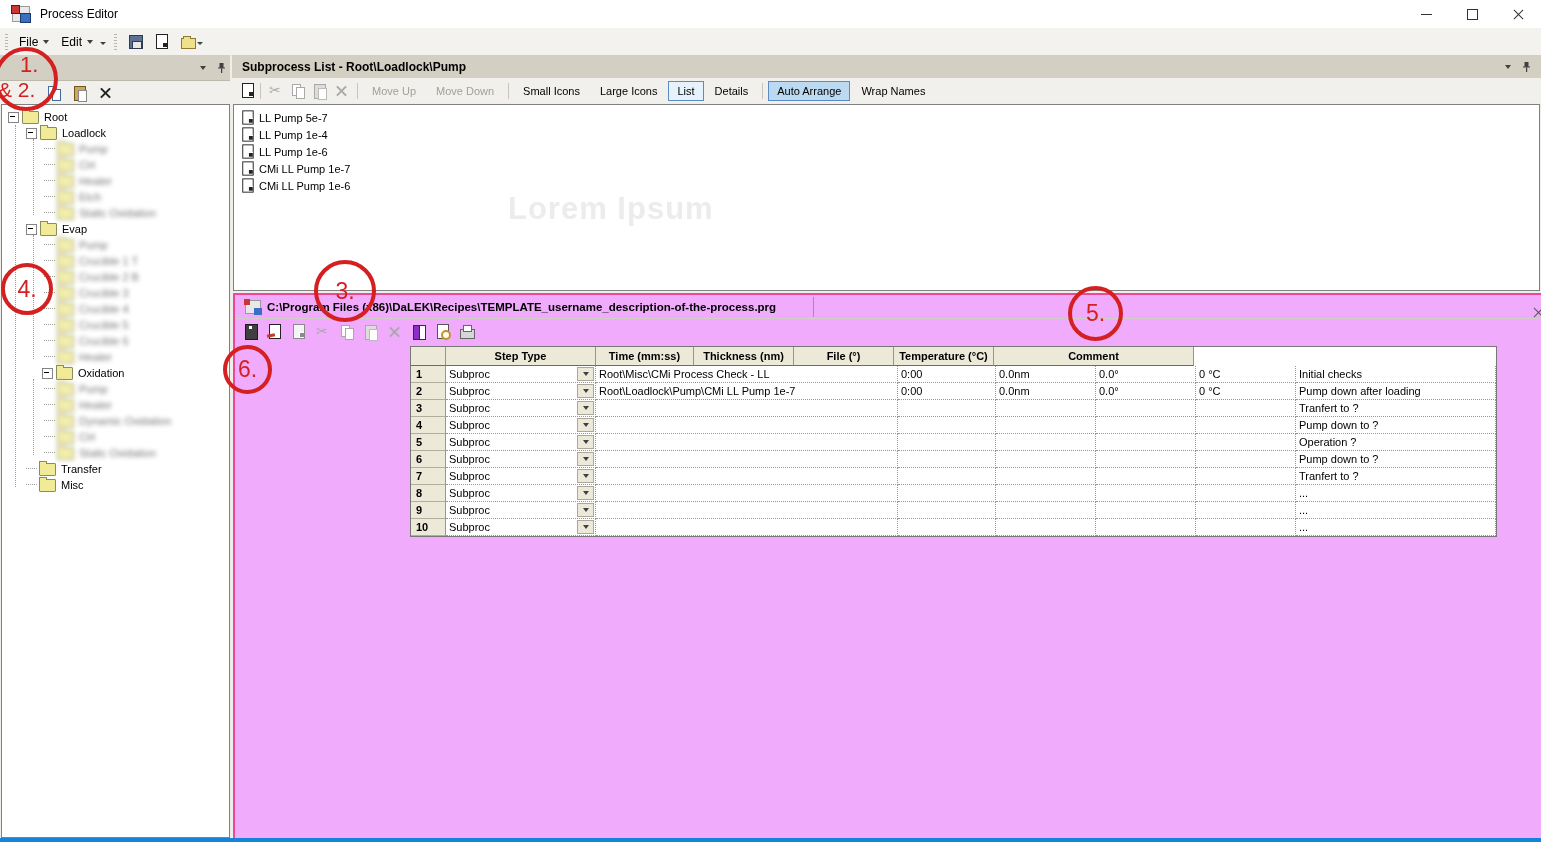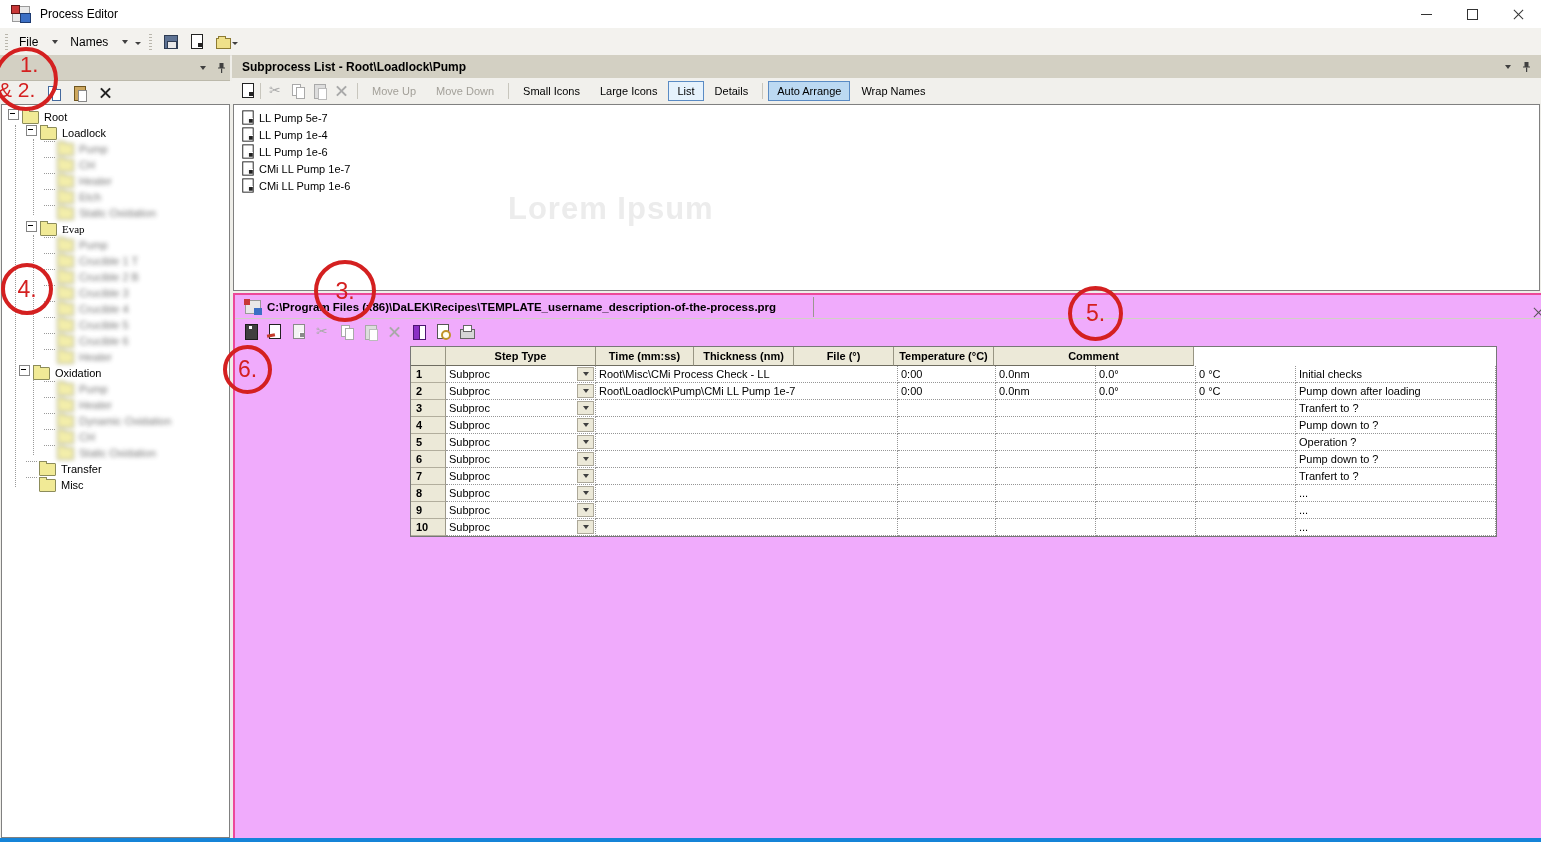--- a/index.html
+++ b/index.html
@@ -17,21 +17,21 @@
   .wc{width:46px;height:28px;display:flex;align-items:center;justify-content:center}
   .g-min{width:11px;height:1px;background:#333}
   .g-max{width:9px;height:9px;border:1px solid #333}
   .xg{position:relative;width:11px;height:11px}
   .xg:before,.xg:after{content:'';position:absolute;left:-1px;top:5px;width:13px;height:1px;background:#333}
   .xg:before{transform:rotate(45deg)}.xg:after{transform:rotate(-45deg)}
 
   
   .menubar{position:absolute;top:28px;left:0;right:0;height:27px;background:#f3f2ee;display:flex;align-items:center;border-bottom:1px solid #e7e5e0}
   .grip{width:3px;height:16px;margin:0 5px;background:repeating-linear-gradient(to bottom,#b9b6ac 0 1px,transparent 1px 3px)}
-  .menu-item{display:flex;align-items:center;gap:14px;padding:3px 6px;font-size:12px}
+  .menu-item{display:flex;align-items:center;gap:5px;padding:3px 6px;font-size:12px}
   .tri{width:0;height:0;border-left:3px solid transparent;border-right:3px solid transparent;border-top:4px solid #404040}
   .tri.sm{border-top-width:3px;margin:4px 3px 0 1px}
 
   
   .ic{display:inline-block;position:relative;width:16px;height:16px;flex:0 0 auto}
   .ic-save:before{content:'';position:absolute;left:1px;top:1px;width:12px;height:12px;background:#5d7293;border:1px solid #2e3c52}
   .ic-save:after{content:'';position:absolute;left:4px;top:7px;width:8px;height:6px;background:#e9e9e9;border:1px solid #2e3c52}
   .ic-new-document:before,.ic-listdoc:before{content:'';position:absolute;left:2px;top:0;width:10px;height:13px;background:#fff;border:1px solid #222}
   .ic-new-document:after,.ic-listdoc:after{content:'';position:absolute;left:8px;top:8px;width:5px;height:5px;background:#222;
       box-shadow:inset 1px 1px 0 #fff}
@@ -66,21 +66,21 @@
   .phdr{background:#d3d0c3;border-bottom:1px solid #bcb9ab;display:flex;align-items:center}
   .phdr .cap{font-weight:bold;font-size:12px;margin-left:10px;white-space:nowrap}
   .phdr .sp{margin-left:auto}
   .pinbtn,.ddbtn{width:18px;height:18px;display:flex;align-items:center;justify-content:center}
   .ptool{background:#f1f0ec;display:flex;align-items:center}
   .vsep{width:1px;height:16px;background:#c8c6bd;margin:0 4px}
   .whitebox{background:#fff;border:1px solid #808080}
 
   
   #tree{position:relative;padding-top:4px}
-  .tree-row{height:16px;display:flex;white-space:nowrap}
+  .tree-row{height:16px;display:flex;align-items:center;white-space:nowrap}
   .expandbox{width:9px;height:9px;background:#fff;border:1px solid #848484;position:relative;margin-right:3px;flex:0 0 auto}
   .expandbox i{position:absolute;left:1px;top:3px;width:5px;height:1px;background:#000}
   .stub{width:11px;height:1px;border-top:1px dotted #9a9a9a;margin-right:2px;flex:0 0 auto}
   .folder{width:15px;height:11px;background:#f1ea96;border:1px solid #8c8c5a;border-radius:1px;position:relative;margin-right:5px;flex:0 0 auto}
   .folder:before{content:'';position:absolute;top:-3px;left:-1px;width:6px;height:2px;background:#f1ea96;border:1px solid #8c8c5a;border-bottom:none}
   .tree-label{font-size:11px}
   .blurred{filter:blur(2.2px);opacity:.8;color:#555}
   .guide{position:absolute;border-left:1px dotted #9a9a9a;width:0}
 
   
@@ -159,21 +159,21 @@
   </div>
 </div>
 
 <div class="menubar">
   <span class="grip"></span>
   <div class="menu-item">
     <span>File</span>
     <span class="tri"></span>
   </div>
   <div class="menu-item">
-    <span>Names</span>
+    <span>Edit</span>
     <span class="tri"></span>
   </div>
   <span class="tri sm"></span>
   <span class="grip"></span>
   <div id="menu-toolbar-icons" style="display:flex;align-items:center;gap:10px;margin-left:6px">
       <span class="ic ic-save"></span>
       <span class="ic ic-new-document"></span>
       <span class="ic ic-open-folder"></span>
     </div>
   <span class="tri sm"></span>
@@ -254,21 +254,21 @@
         <span class="stub"></span>
         <span class="blurred" style="display: flex; align-items: center;">
           <span class="folder"></span>
           <span class="tree-label">Static Oxidation</span>
         </span>
       </div>
       <div class="tree-row" style="padding-left: 24px;">
         <span class="expandbox">
           <i></i>
         </span>
-        <span style="display: flex; align-items: center; font-family: Liberation Serif, serif;">
+        <span style="display: flex; align-items: center;">
           <span class="folder"></span>
           <span class="tree-label">Evap</span>
         </span>
       </div>
       <div class="tree-row" style="padding-left: 42px;">
         <span class="stub"></span>
         <span class="blurred" style="display: flex; align-items: center;">
           <span class="folder"></span>
           <span class="tree-label">Pump</span>
         </span>
@@ -315,21 +315,21 @@
           <span class="tree-label">Crucible 6</span>
         </span>
       </div>
       <div class="tree-row" style="padding-left: 42px;">
         <span class="stub"></span>
         <span class="blurred" style="display: flex; align-items: center;">
           <span class="folder"></span>
           <span class="tree-label">Heater</span>
         </span>
       </div>
-      <div class="tree-row" style="padding-left: 17px;">
+      <div class="tree-row" style="padding-left: 40px;">
         <span class="expandbox">
           <i></i>
         </span>
         <span style="display: flex; align-items: center;">
           <span class="folder"></span>
           <span class="tree-label">Oxidation</span>
         </span>
       </div>
       <div class="tree-row" style="padding-left: 42px;">
         <span class="stub"></span>

